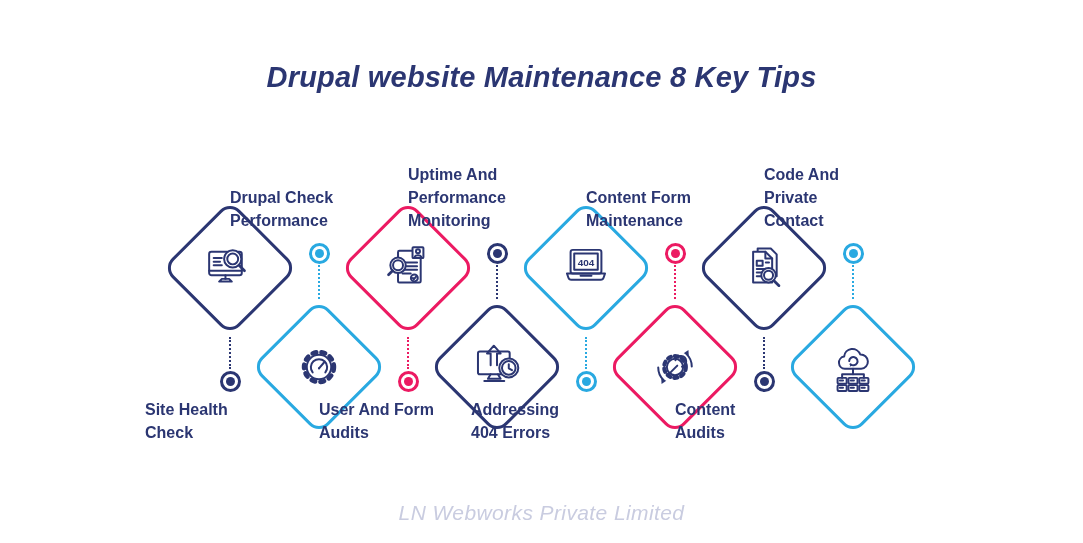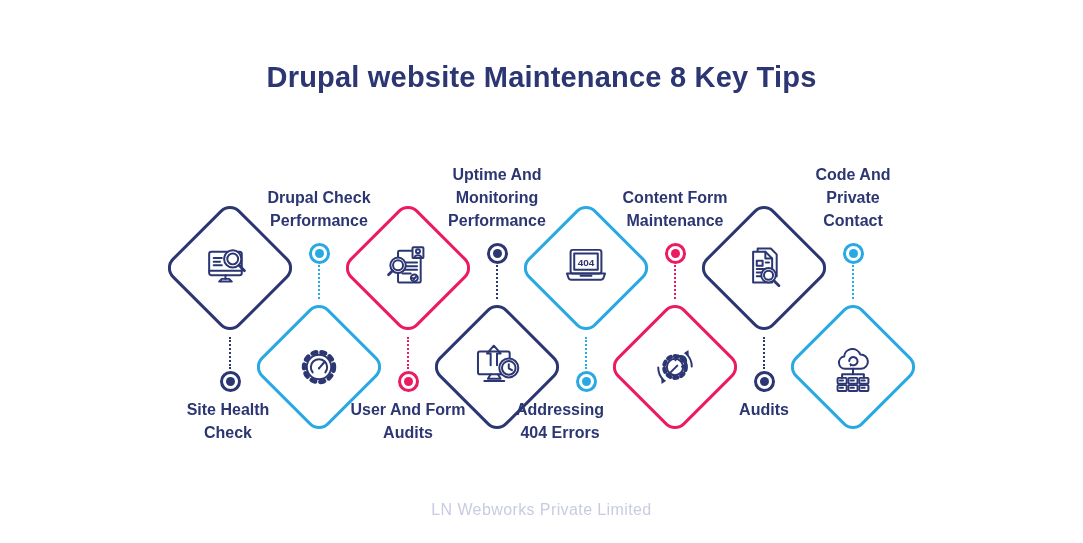--- a/index.html
+++ b/index.html
@@ -8,25 +8,25 @@
     --pink:#ec1a62;
     --footer:#c9cce0;
   }
   html,body{margin:0;padding:0;background:#fff;}
   .canvas{
     position:relative;width:1083px;height:543px;background:#ffffff;overflow:hidden;
     font-family:"Liberation Sans",sans-serif;
   }
   .title{
     position:absolute;top:61px;left:0;right:0;text-align:center;
-    font-size:29px;font-weight:700;color:var(--navy);letter-spacing:.2px;
+    font-size:29px;font-weight:700;color:var(--navy);letter-spacing:.2px;font-style:italic;
   }
   .footer{
     position:absolute;top:501px;left:0;right:0;text-align:center;
-    font-size:16px;font-weight:400;color:var(--footer);letter-spacing:.4px;
+    font-size:21px;font-weight:400;color:var(--footer);letter-spacing:.4px;font-style:italic;
   }
   .diamond{
     position:absolute;width:96px;height:96px;box-sizing:border-box;
     border:3.5px solid;border-radius:14px;background:#fff;
     transform:rotate(45deg);
   }
   .icon{
     position:absolute;inset:0;display:flex;align-items:center;justify-content:center;
     transform:rotate(-45deg);
   }
@@ -38,21 +38,21 @@
   .icon svg .fillc{fill:var(--navy);stroke:none;}
   .icon svg .fw{fill:#fff;}
   .icon svg .icon-text{fill:var(--navy);stroke:none;font-family:"Liberation Sans",sans-serif;font-size:11px;font-weight:700;}
   .connector{position:absolute;width:0;border-left:2.5px dotted;}
   .dot{
     position:absolute;width:21px;height:21px;box-sizing:border-box;border:3px solid;border-radius:50%;
     background:#fff;display:flex;align-items:center;justify-content:center;
   }
   .dot-inner{width:9px;height:9px;border-radius:50%;}
   .tip-label{
-    position:absolute;width:178px;text-align:center;
+    position:absolute;width:178px;text-align:left;
     font-size:16px;font-weight:600;color:var(--navy);line-height:23px;
   }
 </style>
 </head>
 <body>
 
 <div class="canvas">
   <div class="title">Drupal website Maintenance 8 Key Tips</div>
   <div id="tips-root">
       <div>
@@ -69,21 +69,21 @@
   <circle cx="35" cy="22" r="9.5" class="fw"></circle>
               <circle cx="35" cy="22" r="6"></circle>
   <line x1="42" y1="29" x2="48" y2="35" class="t3"></line>
             </svg>
           </div>
         </div>
         <div class="connector" style="left: 228.75px; border-color: rgb(43, 54, 114); top: 337px; height: 32px;"></div>
         <div class="dot" style="left: 219.5px; top: 370.5px; border-color: rgb(43, 54, 114);">
           <div class="dot-inner" style="background: rgb(43, 54, 114);"></div>
         </div>
-        <div class="tip-label" style="left: 139px; top: 398px;">
+        <div class="tip-label" style="left: 145px; top: 398px;">
           <div>Site Health</div>
           <div>Check</div>
         </div>
       </div>
       <div>
         <div class="diamond" style="left: 271px; top: 319px; border-color: rgb(41, 169, 225);">
           <div class="icon">
             <svg viewBox="0 0 64 64">
               <circle cx="32" cy="32" r="16.5" class="t5" stroke-dasharray="4.2 5.8"></circle>
   <circle cx="32" cy="32" r="13.5"></circle>
@@ -144,22 +144,22 @@
   <path d="M45 29v4.5l3.5 2"></path>
             </svg>
           </div>
         </div>
         <div class="connector" style="left: 495.75px; border-color: rgb(43, 54, 114); top: 265px; height: 34px;"></div>
         <div class="dot" style="left: 486.5px; top: 242.5px; border-color: rgb(43, 54, 114);">
           <div class="dot-inner" style="background: rgb(43, 54, 114);"></div>
         </div>
         <div class="tip-label" style="left: 408px; bottom: 311px;">
           <div>Uptime And</div>
+          <div>Performance</div>
           <div>Monitoring</div>
-          <div>Performance</div>
         </div>
       </div>
       <div>
         <div class="diamond" style="left: 538px; top: 220px; border-color: rgb(41, 169, 225);">
           <div class="icon">
             <svg viewBox="0 0 64 64">
               <rect x="15" y="12" width="34" height="26" rx="2.5"></rect>
   <rect x="19" y="16" width="26" height="18"></rect>
   <text class="icon-text" x="32" y="29.5" text-anchor="middle">404</text>
   <path d="M11 38h42l-1.5 4.5a3.5 3.5 0 0 1-3.3 2.5H15.8a3.5 3.5 0 0 1-3.3-2.5z"></path>
@@ -217,20 +217,21 @@
               <circle cx="37" cy="40" r="5"></circle>
   <line x1="43" y1="46" x2="48.5" y2="51.5" class="t3"></line>
             </svg>
           </div>
         </div>
         <div class="connector" style="left: 762.75px; border-color: rgb(43, 54, 114); top: 337px; height: 32px;"></div>
         <div class="dot" style="left: 753.5px; top: 370.5px; border-color: rgb(43, 54, 114);">
           <div class="dot-inner" style="background: rgb(43, 54, 114);"></div>
         </div>
         <div class="tip-label" style="left: 675px; top: 398px;">
+          <div>Content</div>
           <div>Audits</div>
         </div>
       </div>
       <div>
         <div class="diamond" style="left: 805px; top: 319px; border-color: rgb(41, 169, 225);">
           <div class="icon">
             <svg viewBox="0 0 64 64">
   <path d="M23 34a6.8 6.8 0 0 1-.8-13.5 9.2 9.2 0 0 1 17.8-2.3A7 7 0 0 1 41 34z"></path>
   <path d="M27.8 25.5a4.6 4.6 0 1 1 1.4 3.4"></path>
   <path d="M28.4 31.6l.8-3.2 2.6 1.7z" class="fillc"></path>

